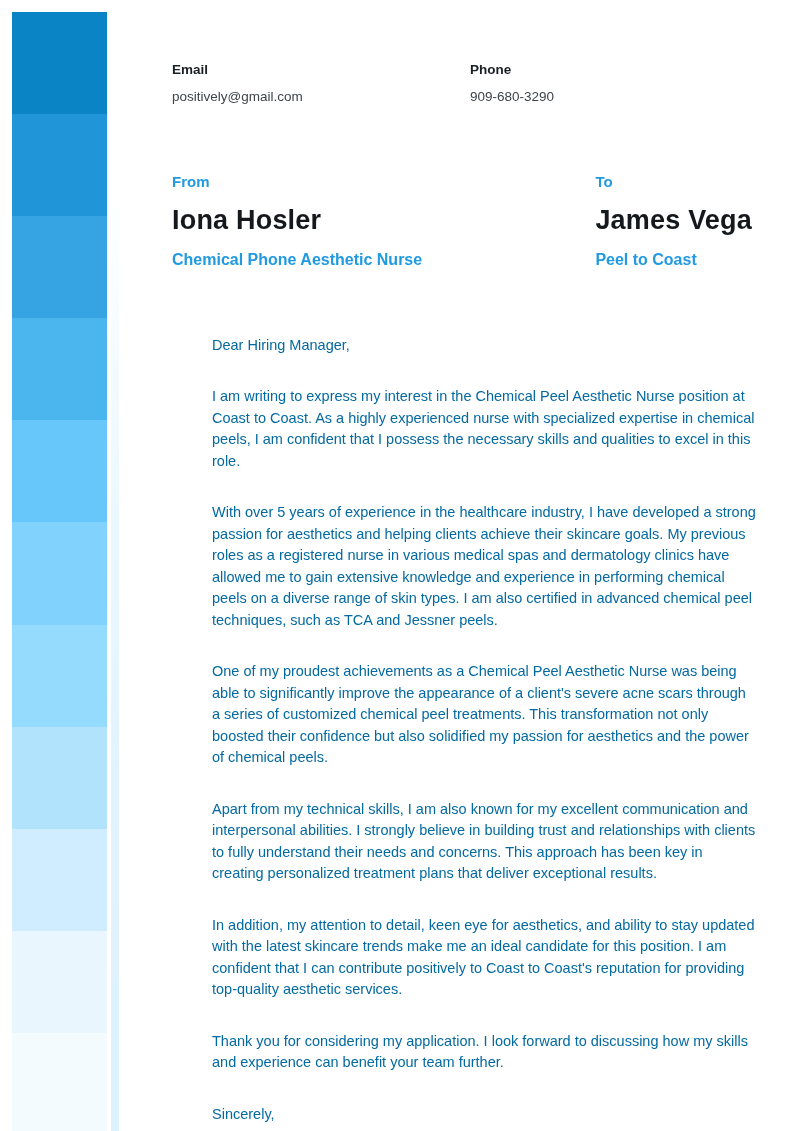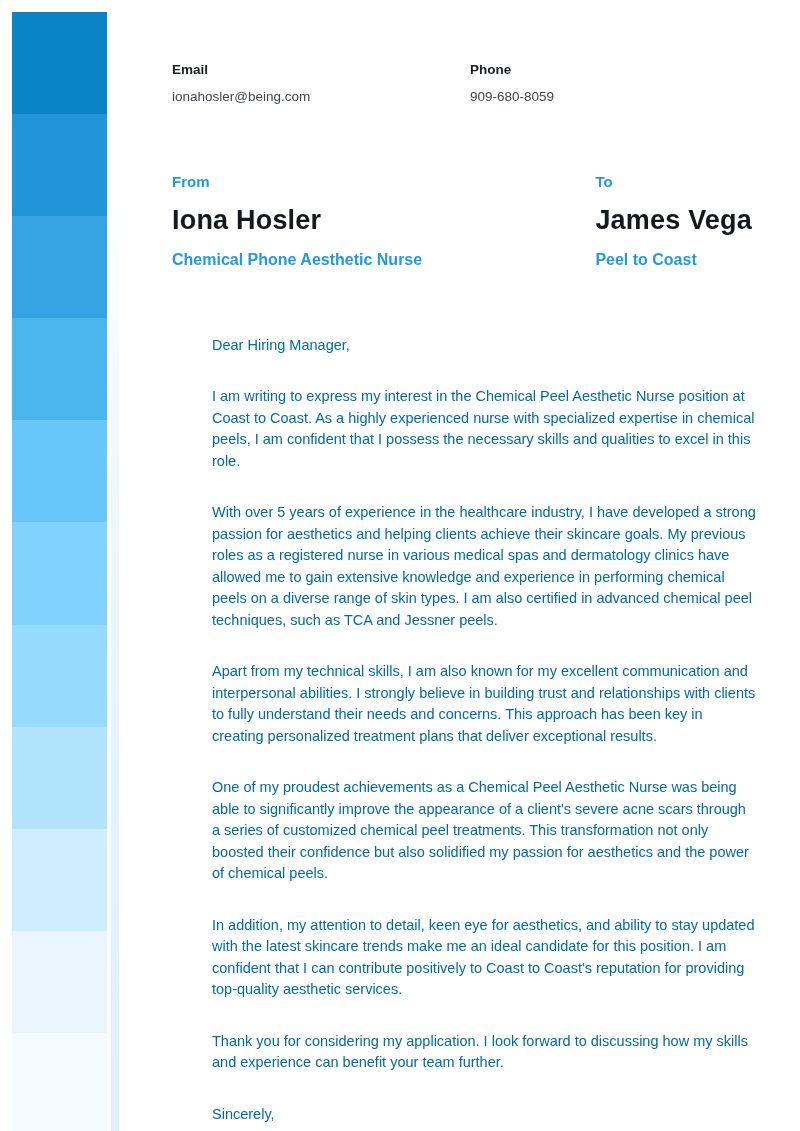--- a/index.html
+++ b/index.html
@@ -105,47 +105,47 @@
       <div class="band" style="background: rgb(233, 246, 254);"></div>
       <div class="band" style="background: rgb(244, 251, 255);"></div>
     </aside>
   <div class="edge-strip"></div>
 
   <main class="content">
 
     <header class="contact-row">
       <div class="contact-block">
         <div class="contact-label">Email</div>
-        <div class="contact-value">ionahosler@being.com</div>
+        <div class="contact-value">positively@gmail.com</div>
       </div>
       <div class="contact-block">
         <div class="contact-label">Phone</div>
-        <div class="contact-value">909-680-8059</div>
+        <div class="contact-value">909-680-3290</div>
       </div>
     </header>
 
     <section class="parties">
       <div class="party-from">
         <div class="party-label accent" style="color: rgb(34, 154, 224);">From</div>
         <div class="party-name">Iona Hosler</div>
         <div class="party-title accent" style="color: rgb(34, 154, 224);">Chemical Phone Aesthetic Nurse</div>
       </div>
       <div class="party-to">
         <div class="party-label accent" style="color: rgb(34, 154, 224);">To</div>
         <div class="party-name">James Vega</div>
         <div class="party-title accent" style="color: rgb(34, 154, 224);">Peel to Coast</div>
       </div>
     </section>
 
     <section class="letter-body">
       <p>Dear Hiring Manager,</p>
       <p>I am writing to express my interest in the Chemical Peel Aesthetic Nurse position at Coast to Coast. As a highly experienced nurse with specialized expertise in chemical peels, I am confident that I possess the necessary skills and qualities to excel in this role.</p>
       <p>With over 5 years of experience in the healthcare industry, I have developed a strong passion for aesthetics and helping clients achieve their skincare goals. My previous roles as a registered nurse in various medical spas and dermatology clinics have allowed me to gain extensive knowledge and experience in performing chemical peels on a diverse range of skin types. I am also certified in advanced chemical peel techniques, such as TCA and Jessner peels.</p>
+      <p>One of my proudest achievements as a Chemical Peel Aesthetic Nurse was being able to significantly improve the appearance of a client's severe acne scars through a series of customized chemical peel treatments. This transformation not only boosted their confidence but also solidified my passion for aesthetics and the power of chemical peels.</p>
       <p>Apart from my technical skills, I am also known for my excellent communication and interpersonal abilities. I strongly believe in building trust and relationships with clients to fully understand their needs and concerns. This approach has been key in creating personalized treatment plans that deliver exceptional results.</p>
-      <p>One of my proudest achievements as a Chemical Peel Aesthetic Nurse was being able to significantly improve the appearance of a client's severe acne scars through a series of customized chemical peel treatments. This transformation not only boosted their confidence but also solidified my passion for aesthetics and the power of chemical peels.</p>
       <p>In addition, my attention to detail, keen eye for aesthetics, and ability to stay updated with the latest skincare trends make me an ideal candidate for this position. I am confident that I can contribute positively to Coast to Coast's reputation for providing top-quality aesthetic services.</p>
       <p>Thank you for considering my application. I look forward to discussing how my skills and experience can benefit your team further.</p>
       <p>Sincerely,</p>
       <p>Iona Hosler</p>
     </section>
 
   </main>
 </div>
 
 </body></html>

